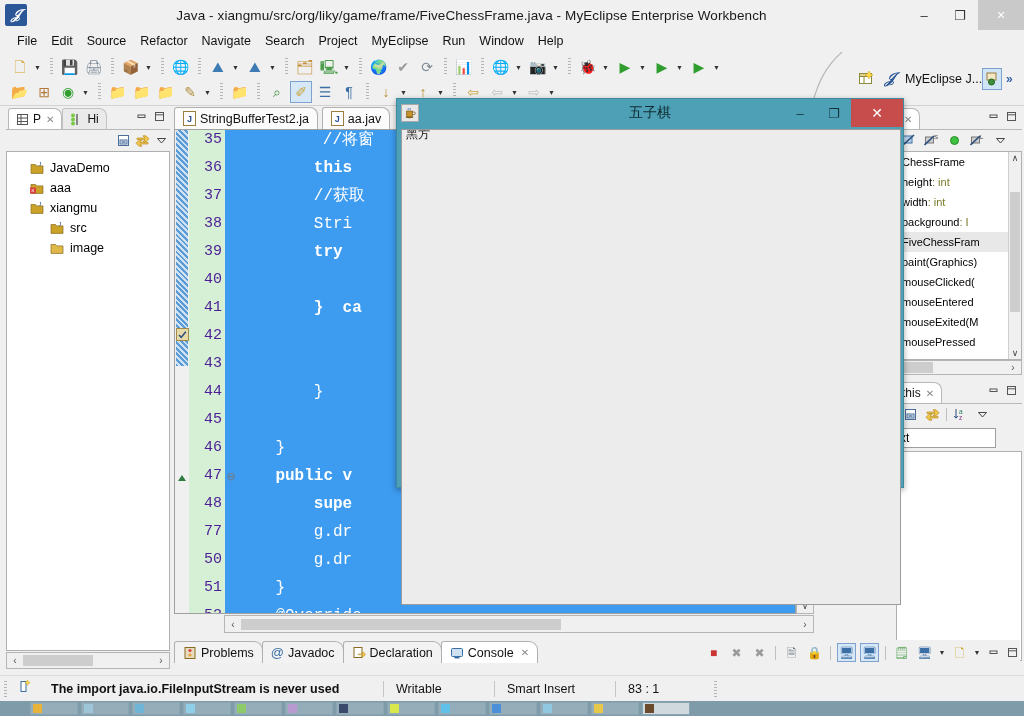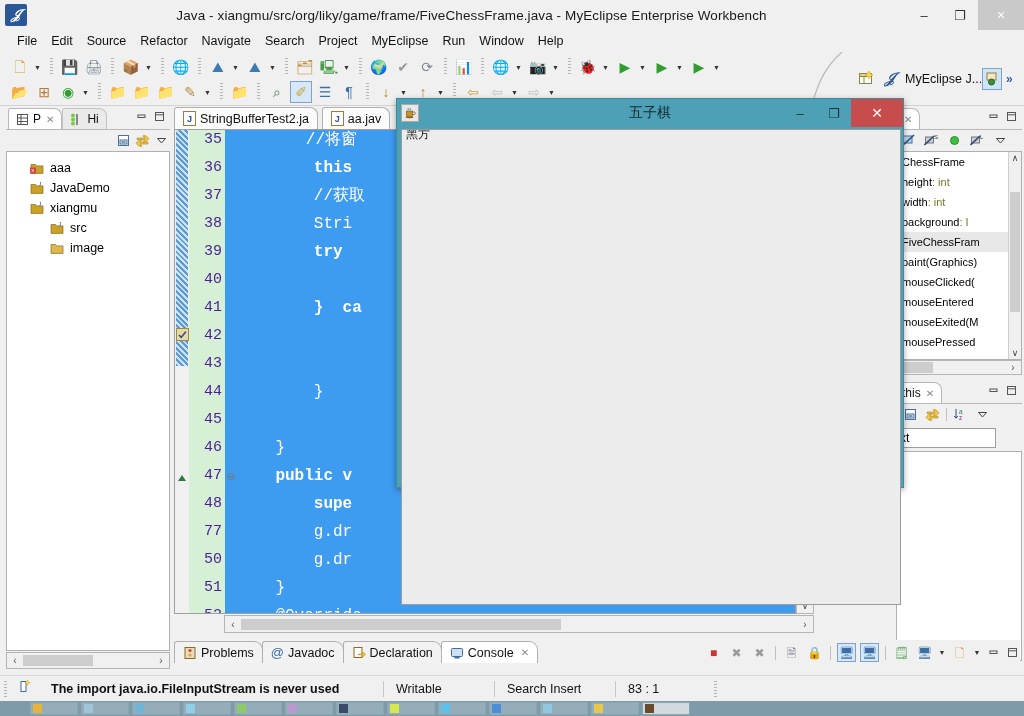--- a/index.html
+++ b/index.html
@@ -478,34 +478,34 @@
               <path d="M2.5 4.5 h8 l-4 4.5z" fill="none" stroke="#444"></path>
             </svg>
         </span>
       </div>
       <div class="part-body" style="width:164px; height:500px;">
         <div class="tree" id="pe-tree">
             <div class="tnode">
               <span class="ticon-sm">
                 <svg width="15" height="14" viewBox="0 0 15 14">
                   <path d="M1 3.5 h4.5 l1.2 1.4 h6.3 v7.5 h-12z" fill="#c9a227" stroke="#8a6a1f" stroke-width=".7"></path>
+                  <text x="9" y="4.6" font-size="6" fill="#1b3f7a" font-family="'Liberation Serif',serif">J</text>
+                </svg>
+              </span>
+              <span>JavaDemo</span>
+            </div>
+            <div class="tnode">
+              <span class="ticon-sm">
+                <svg width="15" height="14" viewBox="0 0 15 14">
+                  <path d="M1 3.5 h4.5 l1.2 1.4 h6.3 v7.5 h-12z" fill="#c9a227" stroke="#8a6a1f" stroke-width=".7"></path>
                   <rect x="0" y="6.5" width="6" height="6" fill="#d94040"></rect>
                   <text x="1.3" y="11.4" font-size="6" fill="#fff" font-family="'Liberation Sans',sans-serif">x</text>
                 </svg>
               </span>
               <span>aaa</span>
-            </div>
-            <div class="tnode">
-              <span class="ticon-sm">
-                <svg width="15" height="14" viewBox="0 0 15 14">
-                  <path d="M1 3.5 h4.5 l1.2 1.4 h6.3 v7.5 h-12z" fill="#c9a227" stroke="#8a6a1f" stroke-width=".7"></path>
-                  <text x="9" y="4.6" font-size="6" fill="#1b3f7a" font-family="'Liberation Serif',serif">J</text>
-                </svg>
-              </span>
-              <span>JavaDemo</span>
             </div>
             <div class="tnode">
               <span class="ticon-sm">
                 <svg width="15" height="14" viewBox="0 0 15 14">
                   <path d="M1 3.5 h4.5 l1.2 1.4 h6.3 v7.5 h-12z" fill="#c9a227" stroke="#8a6a1f" stroke-width=".7"></path>
                   <text x="9" y="4.6" font-size="6" fill="#1b3f7a" font-family="'Liberation Serif',serif">J</text>
                 </svg>
               </span>
               <span>xiangmu</span>
             </div>
@@ -575,21 +575,21 @@
             <div class="lnum" style="top: 388px;">77</div>
             <div class="lnum" style="top: 416px;">50</div>
             <div class="lnum" style="top: 444px;">51</div>
             <div class="lnum" style="top: 472px;">52</div>
           </div>
         <div id="folds">
             <div class="fold" style="top: 332px;">⊖</div>
             <div class="fold" style="top: 472px;">⊖</div>
           </div>
         <div id="codetext">
-            <div class="codetext" style="top: -4px; left: 54px;">        //将窗</div>
+            <div class="codetext" style="top: -4px; left: 71px;">        //将窗</div>
             <div class="codetext kw" style="top: 24px; left: 62px; font-weight: bold;">        this</div>
             <div class="codetext" style="top: 52px; left: 62px;">        //获取</div>
             <div class="codetext" style="top: 80px; left: 62px;">        Stri</div>
             <div class="codetext kw" style="top: 108px; left: 62px; font-weight: bold;">        try</div>
             <div class="codetext" style="top: 136px; left: 62px;"></div>
             <div class="codetext kw" style="top: 164px; left: 62px; font-weight: bold;">        }  ca</div>
             <div class="codetext" style="top: 192px; left: 62px;"></div>
             <div class="codetext" style="top: 220px; left: 62px;"></div>
             <div class="codetext" style="top: 248px; left: 62px;">        }</div>
             <div class="codetext" style="top: 276px; left: 62px;"></div>
@@ -889,21 +889,21 @@
         <svg width="16" height="16" viewBox="0 0 16 16">
           <rect x="4" y="2.5" width="5" height="10" fill="#fff" stroke="#3b6ea5"></rect>
           <path d="M10.5 1 l.9 1.8 1.8 .9 -1.8 .9 -.9 1.8 -.9 -1.8 -1.8 -.9 1.8 -.9z" fill="#ffd84d" stroke="#c9a227" stroke-width=".5"></path>
         </svg>
       </span>
     </div>
     <div class="sb-cell" style="min-width:320px;font-weight:bold;">The import java.io.FileInputStream is never used</div>
     <div class="sb-sep"></div>
     <div class="sb-cell" style="min-width:86px;">Writable</div>
     <div class="sb-sep"></div>
-    <div class="sb-cell" style="min-width:96px;">Search Insert</div>
+    <div class="sb-cell" style="min-width:96px;">Smart Insert</div>
     <div class="sb-sep"></div>
     <div class="sb-cell" style="min-width:70px;">83 : 1</div>
     <div class="sb-grip"></div>
   </div>
 
   <div class="taskbar" id="taskbar">
       <div class="tbitem">
         <div class="tbsq" style="background:#e8b33a;margin:1px 0 0 2px;"></div>
       </div>
       <div class="tbitem">

